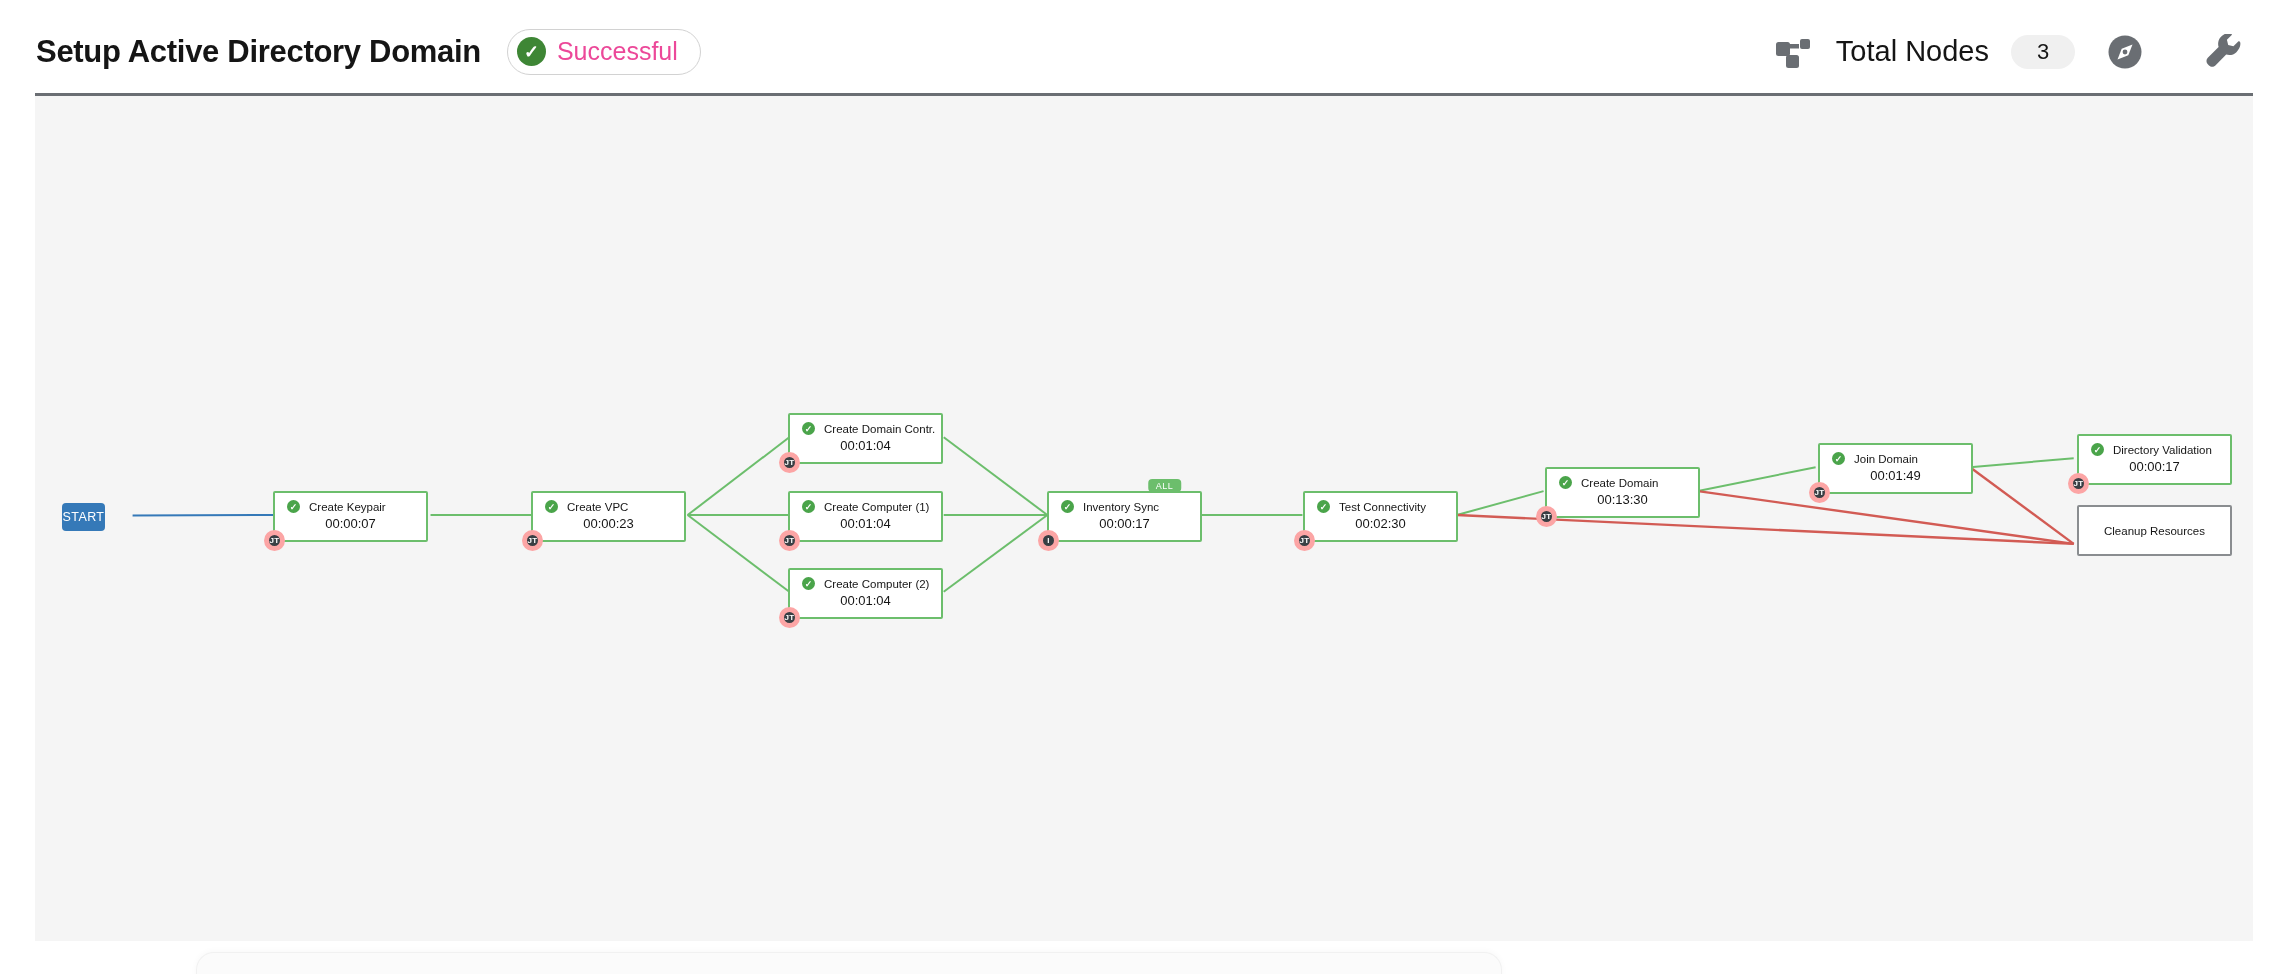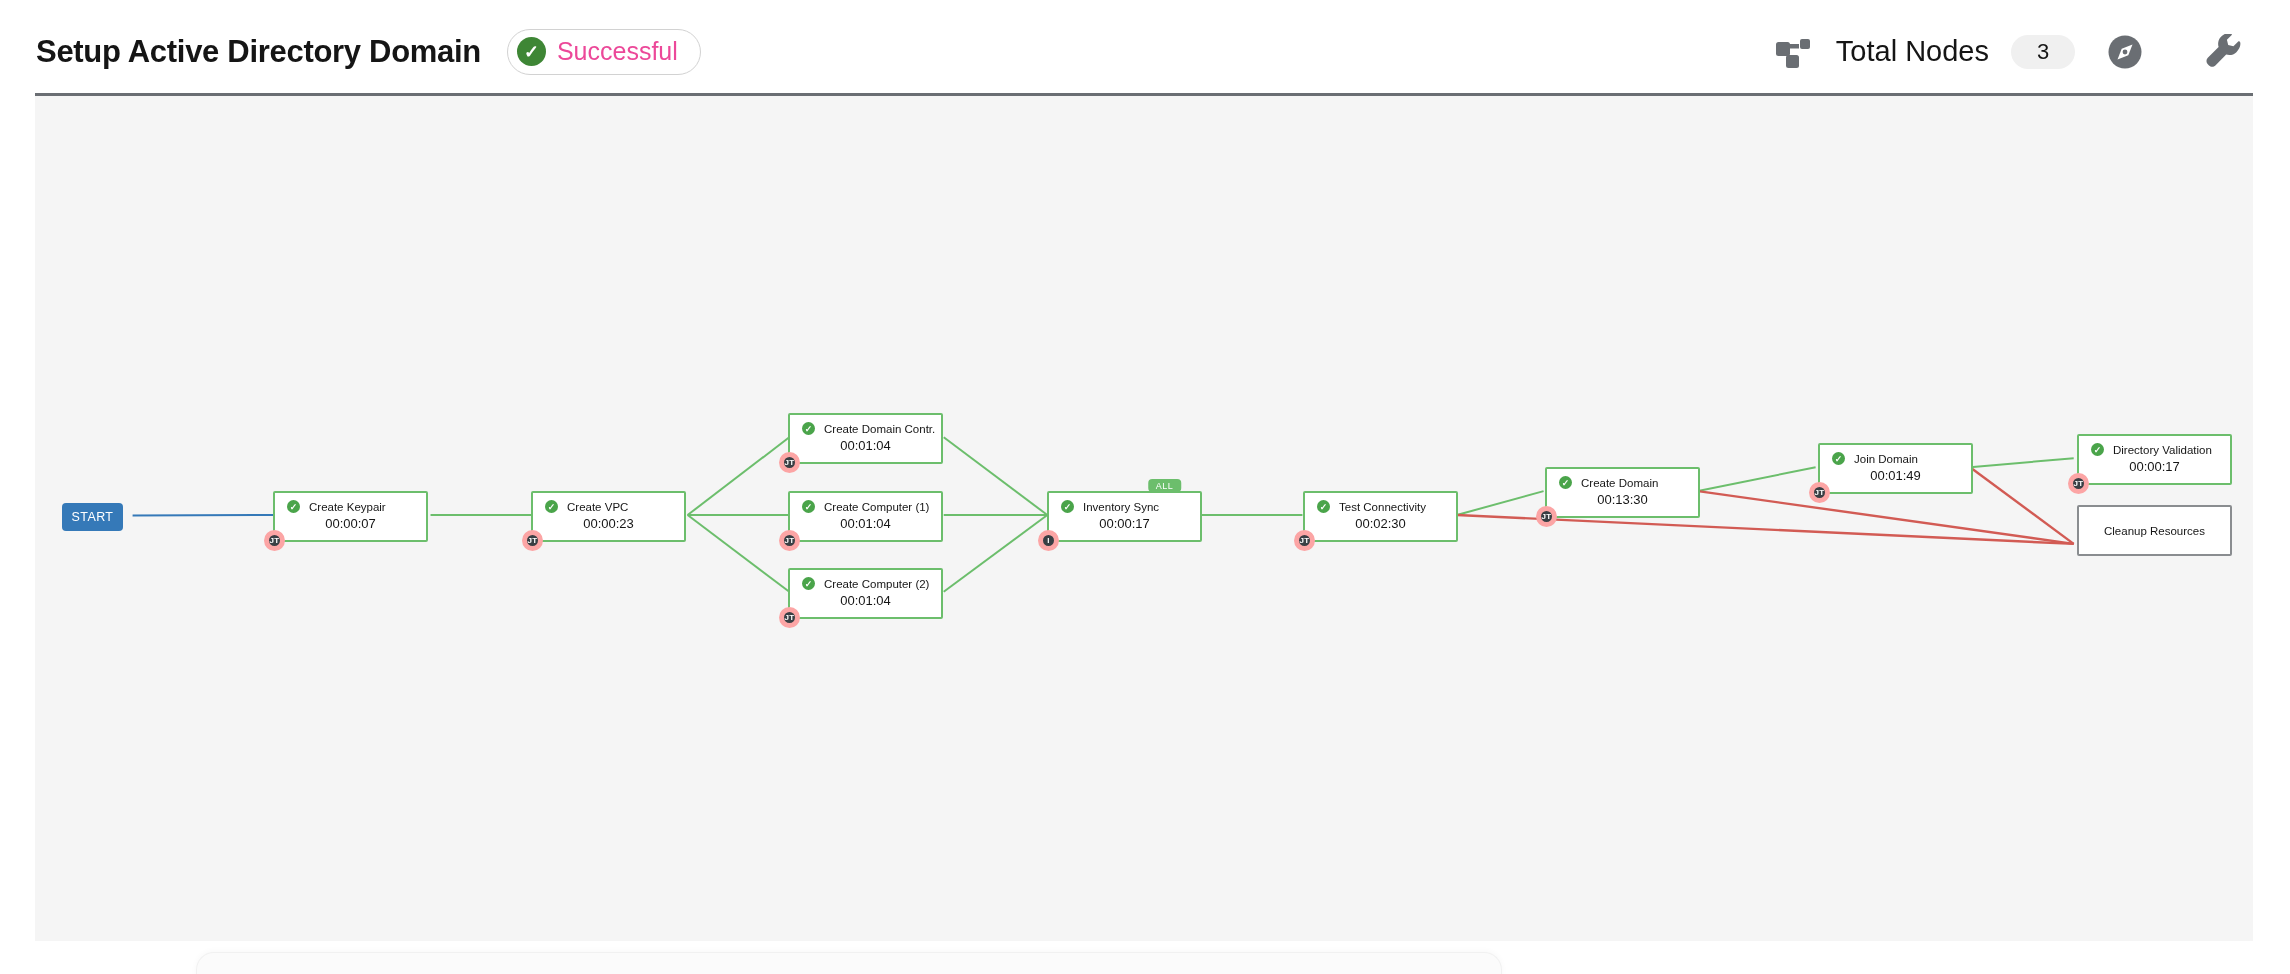--- a/index.html
+++ b/index.html
@@ -141,21 +141,21 @@
     background: #6CBE6C;
     color: #fff;
     font-size: 9px; font-weight: 400;
     letter-spacing: 0.5px;
     padding: 2px 8px 1px;
     border-radius: 4px;
     margin-left: 40px;
   }
   .wf-start {
     position: absolute;
-    width: 61px; height: 28px;
+    width: 43px; height: 28px;
     background: #3579B8;
     border-radius: 4px;
     color: #fff;
     font-size: 12.5px;
     letter-spacing: 0.4px;
     display: flex; align-items: center; justify-content: center;
     cursor: pointer;
   }
   
   .bottom-panel-peek {

